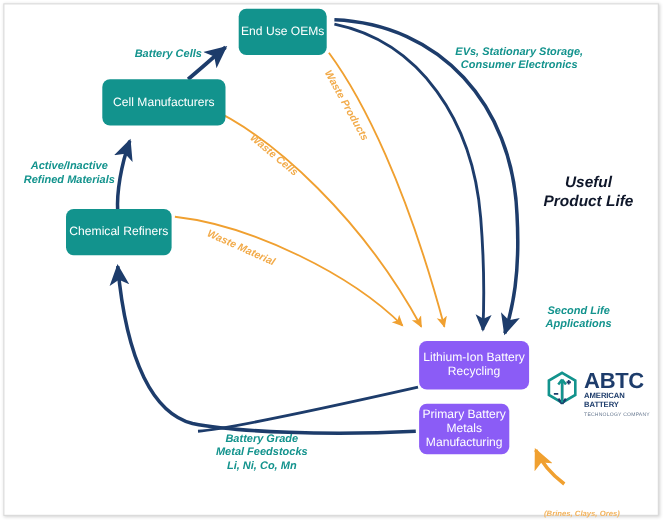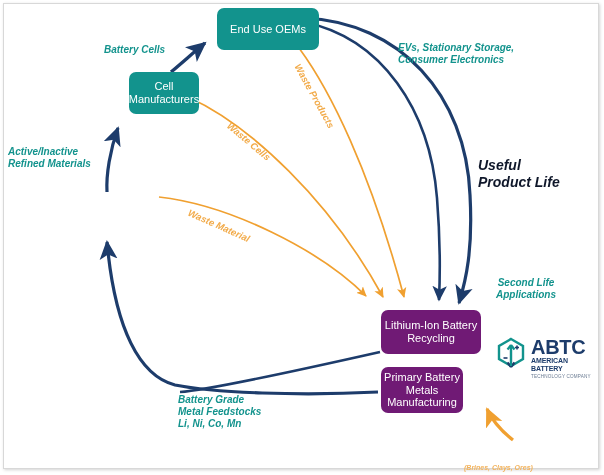--- a/index.html
+++ b/index.html
@@ -44,26 +44,27 @@
     align-items: center;
     justify-content: center;
     text-align: center;
     color: #ffffff;
     font-size: 11px;
     line-height: 1.18;
     box-sizing: border-box;
     padding: 2px;
   }
   .node-teal { background: #12938d; }
-  .node-navy { background: #701a75; align-items: center; }
+  .node-navy { background: #8b5cf6; align-items: center; }
 
   .lbl {
     position: absolute;
     font-style: italic;
     font-weight: bold;
+    text-align: center;
     line-height: 1.2;
     white-space: pre-line;
   }
   .lbl-teal { color: #13938d; font-size: 10px; }
   .lbl-navy { color: #0f172a; font-size: 14px; }
   .lbl-orange { color: #f0a030; font-size: 9.5px; }
   .lbl-orange-sub { color: #f3b35c; font-size: 7px; font-style: italic; font-weight: bold; }
 
   .curve-lbl {
     position: absolute;
@@ -149,30 +150,34 @@
     <path d="M 188,97 C 250,125 330,200 383,297" fill="none" stroke="#f0a030" stroke-width="1.7" marker-end="url(#arrow-orange)"></path>
 
     <path d="M 159,197 C 230,205 320,250 366,296" fill="none" stroke="#f0a030" stroke-width="1.7" marker-end="url(#arrow-orange)"></path>
 
     <path d="M 380,352 C 300,370 210,390 180,392" fill="none" stroke="#1d3c6b" stroke-width="2.6"></path>
     <path d="M 378,392 C 300,396 215,393 175,385 C 140,376 115,330 107,242" fill="none" stroke="#1d3c6b" stroke-width="3.2" marker-end="url(#arrow-navy)"></path>
 
     <path d="M 513,440 C 500,430 492,420 487,409" fill="none" stroke="#f0a030" stroke-width="3.2" marker-end="url(#arrow-orange)"></path>
   </svg>
 
-  <div class="node-box node-teal" style="left:217px; top:8px; width:102px; height:42px;">
+  <div class="node-box node-teal" style="left:217px; top:8px; width:80px; height:42px;">
     <span>End Use
 OEMs</span>
   </div>
 
-  <div class="node-box node-teal" style="left:93px; top:72px; width:70px; height:42px;margin-left:36px;">
+  <div class="node-box node-teal" style="left:93px; top:72px; width:112px; height:42px;">
     <span>Cell
 Manufacturers</span>
   </div>
 
+  <div class="node-box node-teal" style="left:60px; top:190px; width:96px; height:42px;">
+    <span>Chemical
+Refiners</span>
+  </div>
 
   <div class="node-box node-navy" style="left:381px; top:310px; width:100px; height:44px;">
     <span>Lithium-Ion
 Battery Recycling</span>
   </div>
 
   <div class="node-box node-navy" style="left:381px; top:367px; width:82px; height:46px;">
     <span>Primary Battery
 Metals
 Manufacturing</span>

